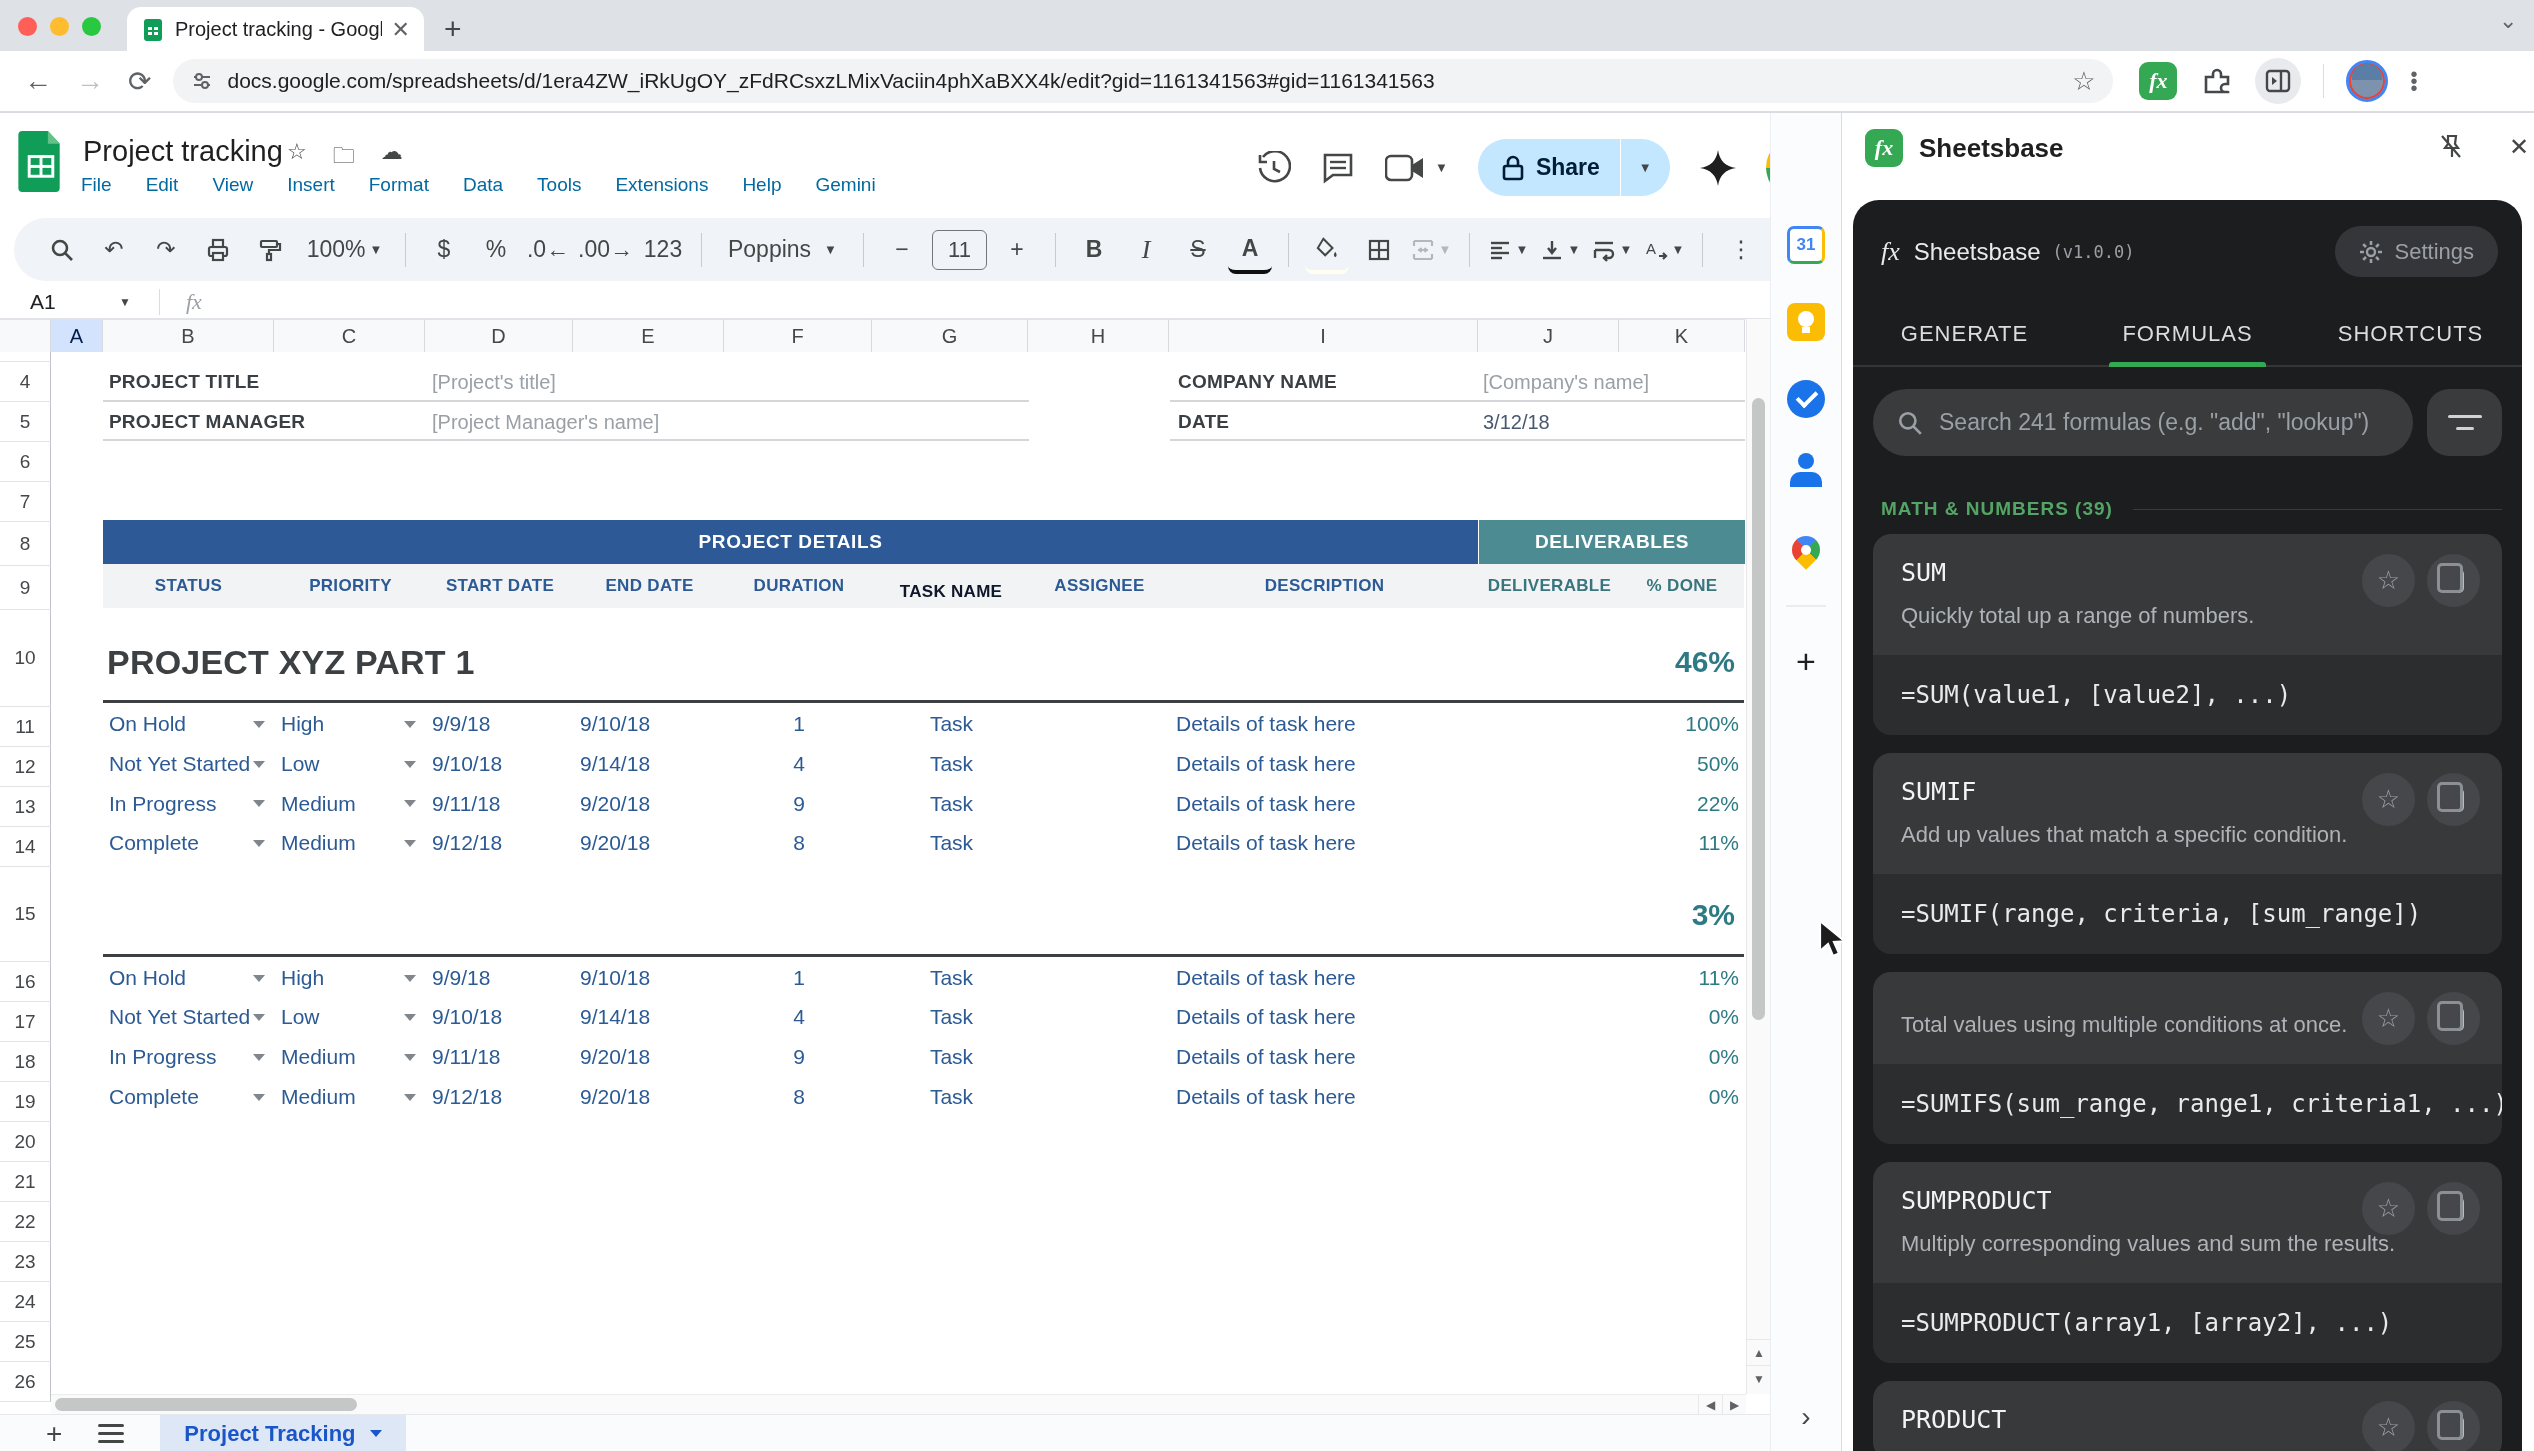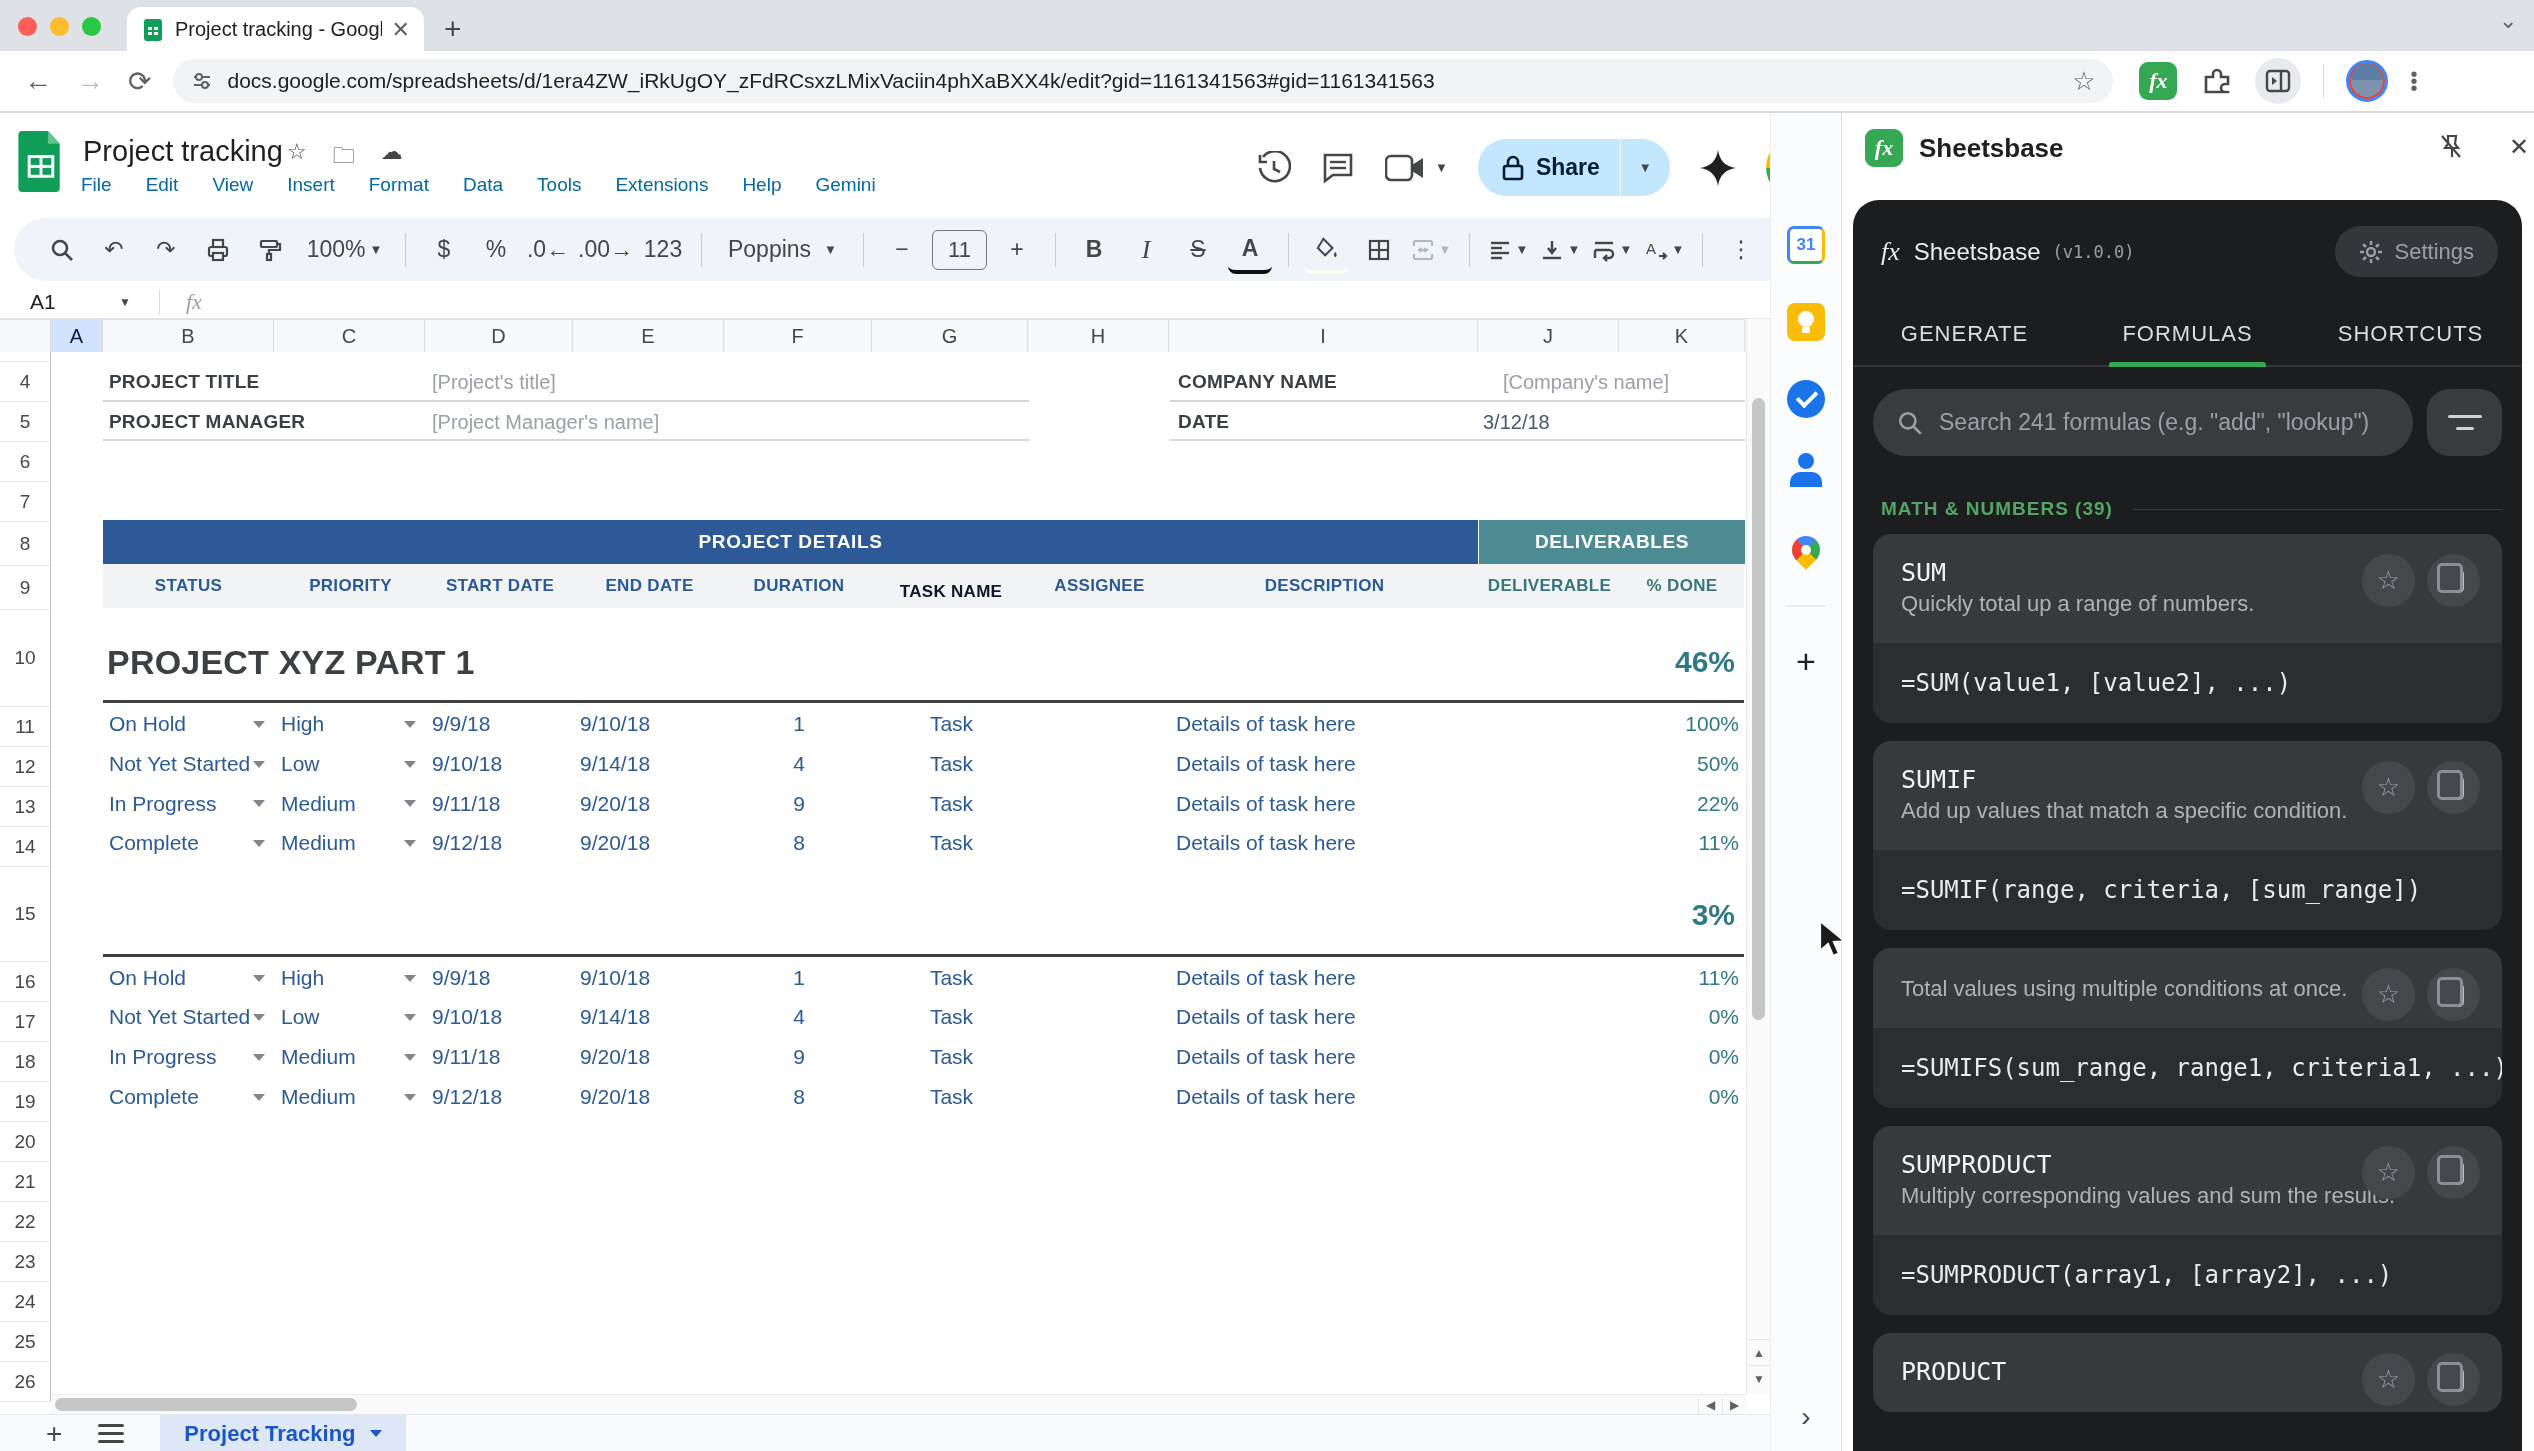--- a/index.html
+++ b/index.html
@@ -174,21 +174,21 @@
   .filterbtn { width:75px; height:67px; background:#393b3d; border-radius:22px;
                display:flex; flex-direction:column; align-items:center; justify-content:center; gap:9px; }
   .filterbtn div { height:3px; background:#cfd2d6; border-radius:2px; }
   .pd-section { display:flex; align-items:center; gap:20px; margin:42px 20px 14px 28px; }
   .pd-sec-label { font-size:19px; font-weight:bold; letter-spacing:1px; color:#54a466; white-space:nowrap; }
   .pd-sec-line { flex:1; height:1px; background:#3a3b3c; }
   .cards { margin:0 20px; }
   .card { border-radius:18px; overflow:hidden; margin-bottom:18px; }
   .card-top { background:#38393b; padding:24px 28px 26px; position:relative; }
   .card-name { font-family:"DejaVu Sans Mono",monospace; font-size:25px; color:#f1f3f4; }
-  .card-desc { font-size:22px; color:#aeb3b8; margin-top:4px; }
+  .card-desc { font-size:22px; color:#aeb3b8; margin-top:16px; }
   .card-acts { position:absolute; right:22px; top:20px; display:flex; gap:12px; }
   .act { width:53px; height:53px; border-radius:50%; background:#45474a; display:flex; align-items:center; justify-content:center;
          color:#9aa0a6; font-size:26px; }
   .copyic { width:20px; height:24px; background:#b9bdc2; border-radius:5px; position:relative; }
   .copyic:after { content:""; position:absolute; left:-7px; top:-6px; width:20px; height:24px;
                   border:3px solid #8b9095; border-radius:5px; background:#45474a; }
   .card-code { background:#2c2d2f; padding:26px 28px; font-family:"DejaVu Sans Mono",monospace; font-size:24px; color:#e8eaed;
                white-space:nowrap; }
 
   .cursor { left:1818px; top:919px; }
@@ -473,21 +473,21 @@
       <div class="rr" style="height: 40px;">22</div>
       <div class="rr" style="height: 40px;">23</div>
       <div class="rr" style="height: 40px;">24</div>
       <div class="rr" style="height: 40px;">25</div>
       <div class="rr" style="height: 40px;">26</div>
     </div>
   <div class="abs cells" id="cells">
       <div class="info-label abs" style="left: 58px; top: 10px; width: 320px; height: 40px; line-height: 40px;">PROJECT TITLE</div>
       <div class="info-value abs" style="left: 381px; top: 10px; width: 396px; height: 40px; line-height: 40px;">[Project's title]</div>
       <div class="info-label abs" style="left: 1127px; top: 10px; width: 257px; height: 40px; line-height: 40px;">COMPANY NAME</div>
-      <div class="info-value abs" style="left: 1432px; top: 10px; width: 257px; height: 40px; line-height: 40px; margin-left: 20px;">[Company's name]</div>
+      <div class="info-value abs" style="left: 1432px; top: 10px; width: 257px; height: 40px; line-height: 40px;">[Company's name]</div>
       <div class="uline abs" style="left: 52px; top: 48px; width: 926px; height: 2px;"></div>
       <div class="uline abs" style="left: 1119px; top: 48px; width: 575px; height: 2px;"></div>
       <div class="info-label abs" style="left: 58px; top: 50px; width: 320px; height: 40px; line-height: 40px;">PROJECT MANAGER</div>
       <div class="info-value abs" style="left: 381px; top: 50px; width: 396px; height: 40px; line-height: 40px;">[Project Manager's name]</div>
       <div class="info-label abs" style="left: 1127px; top: 50px; width: 257px; height: 40px; line-height: 40px;">DATE</div>
       <div class="info-date abs" style="left: 1432px; top: 50px; width: 257px; height: 40px; line-height: 40px;">3/12/18</div>
       <div class="uline abs" style="left: 52px; top: 87px; width: 926px; height: 2px;"></div>
       <div class="uline abs" style="left: 1119px; top: 87px; width: 575px; height: 2px;"></div>
       <div class="banner abs" style="left: 52px; top: 168px; width: 1375px; height: 44px; background: rgb(45, 90, 150);">PROJECT DETAILS</div>
       <div class="banner abs" style="left: 1428px; top: 168px; width: 266px; height: 44px; background: rgb(76, 139, 146);">DELIVERABLES</div>

